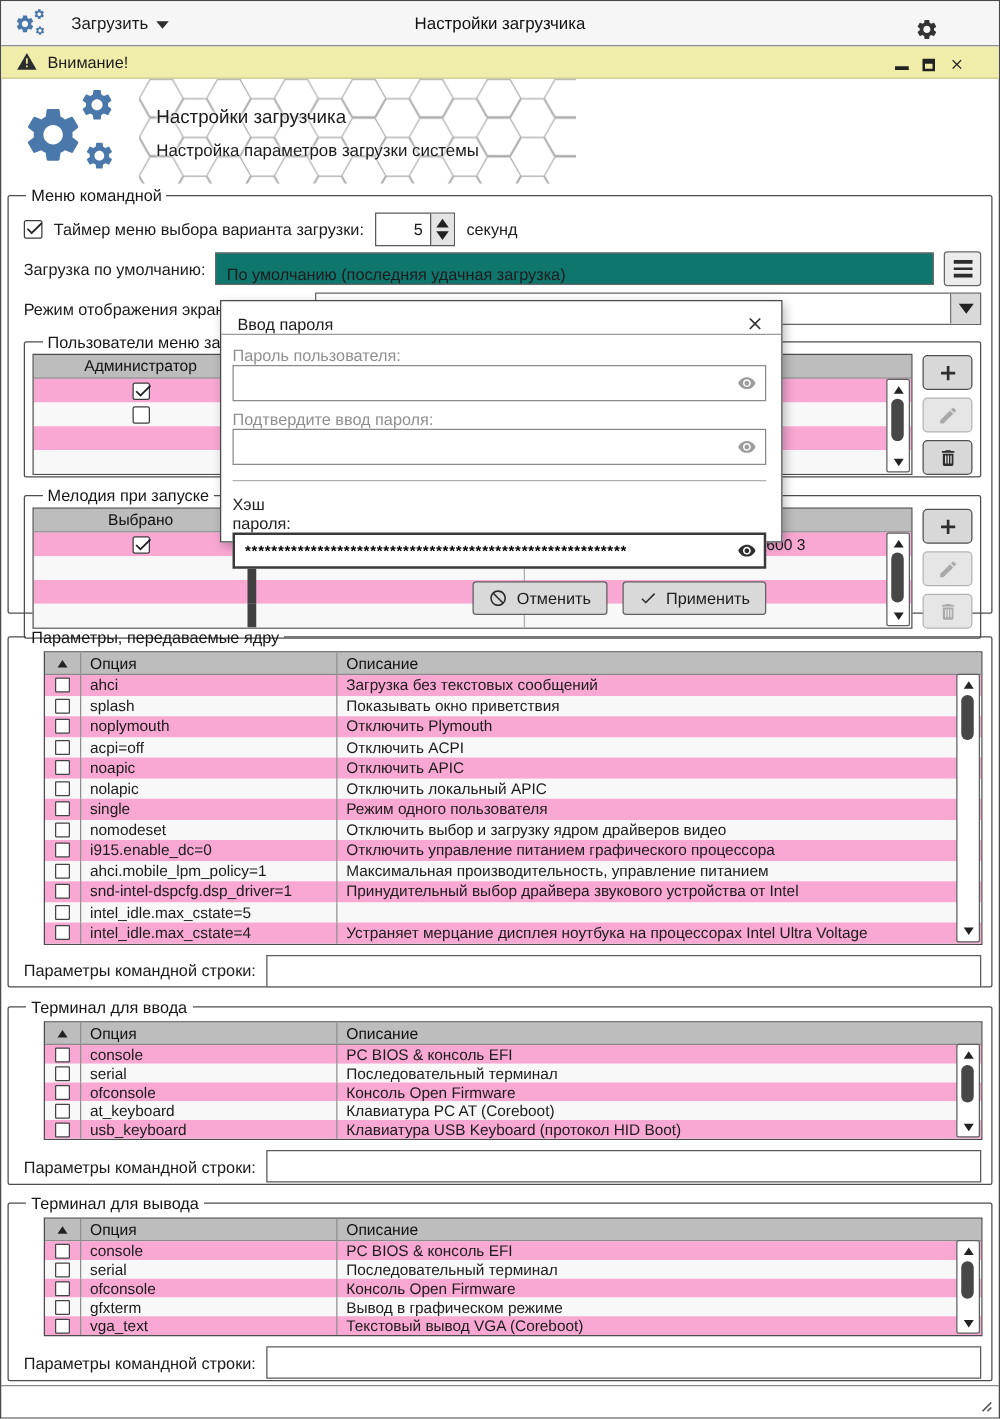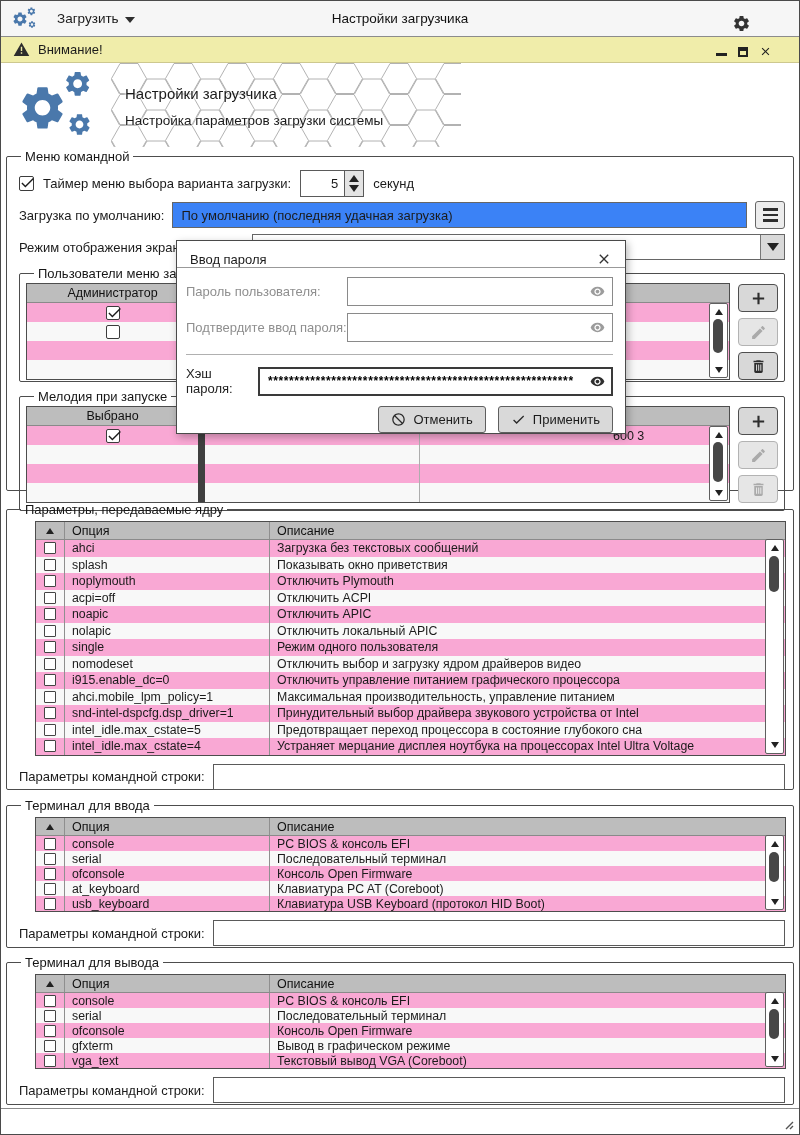--- a/index.html
+++ b/index.html
@@ -52,21 +52,21 @@
 
   .cb { width:15px; height:15px; background:#fff; border:1.6px solid #3c3c3c; border-radius:2px; position:relative; flex:0 0 auto; }
   .cb svg { position:absolute; left:-1px; top:-3px; width:17px; height:17px; color:#1d1d1d; }
 
   .spin { display:flex; height:27px; border:1px solid #5a5a5a; background:#fff; width:64px; }
   .spin-val { flex:1; text-align:right; padding:5px 6px 0 0; font-size:13px; }
   .spin-btns { width:19px; border-left:1px solid #5a5a5a; background:#e4e4e4; display:flex; flex-direction:column; align-items:center; justify-content:center; gap:3px; }
   .tri-up    { width:0; height:0; border-left:5px solid transparent; border-right:5px solid transparent; border-bottom:7px solid #222; }
   .tri-down  { width:0; height:0; border-left:5px solid transparent; border-right:5px solid transparent; border-top:7px solid #222; }
 
-  .entry { flex:1; height:26px; border:1px solid #666; background:#3b82f6; display:flex; align-items:center; padding:0 8px; font-size:13px; overflow:hidden; white-space:nowrap; }
+  .entry { flex:1; height:26px; border:1px solid #666; background:#0f766e; display:flex; align-items:flex-end; padding:0 8px; font-size:13px; overflow:hidden; white-space:nowrap; }
   .sq-btn { width:30px; height:28px; border:1px solid #666; border-radius:3px; background:#ececec; display:flex; align-items:center; justify-content:center; flex:0 0 auto; }
   .hamburger { display:flex; flex-direction:column; gap:3px; }
   .hamburger span { display:block; width:15px; height:2.5px; background:#2d2d2d; }
   .combo { flex:1; height:26px; border:1px solid #666; background:#fff; display:flex; align-items:center; overflow:hidden; }
   .combo-text { flex:1; padding:0 8px; white-space:nowrap; }
   .combo-arrow { width:24px; align-self:stretch; background:#d9d9d9; border-left:1px solid #777; display:flex; align-items:center; justify-content:center; }
   .combo-arrow .tri-down { border-left-width:6px; border-right-width:6px; border-top-width:8px; }
 
   
   .inner-fs { margin:6px 2px 0 6px; padding:2px 4px 4px 6px; }
@@ -124,21 +124,21 @@
 
   
   .statusbar { height:26px; border-top:1px solid #8a8a8a; margin-top:3px; position:relative; flex:0 0 auto; }
   .grip { position:absolute; right:5px; bottom:4px; width:12px; height:12px; color:#555; }
 
   
   .dialog { position:absolute; left:175px; top:239px; width:450px; height:194px; background:#fff; border:1px solid #4a4a4a; box-shadow:2px 3px 8px rgba(0,0,0,.28); z-index:50; }
   .dlg-title { height:27px; display:flex; align-items:flex-end; padding:0 13px; border-bottom:1px solid #999; font-size:13px; }
   .dlg-close { margin-left:auto; width:16px; height:16px; color:#333; }
   .dlg-body { padding:9px 12px 0 9px; }
-  .dlg-row { display:flex; align-items:center; margin-top:0; }
+  .dlg-row { display:flex; margin-top:0;flex-direction:column; }
   .dlg-row + .dlg-row { margin-top:7px; }
   .dlg-label { width:161px; color:#8f8f8f; font-size:13px; flex:0 0 auto; }
   .pwd-wrap { position:relative; flex:1; }
   .pwd-wrap input { width:100%; height:29px; border:1px solid #8a8a8a; padding:0 30px 0 8px; font-family:inherit; font-size:13px; }
   .eye { position:absolute; right:7px; top:7px; width:17px; height:15px; color:#9c9c9c; }
   .eye.dark { color:#2e2e2e; }
   .dlg-sep { border:none; border-top:1px solid #b0b0b0; margin:12px 0 11px 0; }
   .hash-row .dlg-label { width:72px; color:#222; }
   .hash-row .pwd-wrap input { border:2px solid #3a3a3a; font-weight:bold; font-size:12px; letter-spacing:0.6px; padding-right:28px; }
   .dlg-btns { display:flex; justify-content:flex-end; gap:12px; margin-top:10px; }
@@ -516,21 +516,20 @@
                 <div class="rowcb"></div>
               </div>
               <div class="cell c-opt">snd-intel-dspcfg.dsp_driver=1</div>
               <div class="cell c-desc">Принудительный выбор драйвера звукового устройства от Intel</div>
             </div>
             <div class="trow even">
               <div class="cell c-sort">
                 <div class="rowcb"></div>
               </div>
               <div class="cell c-opt">intel_idle.max_cstate=5</div>
-              <div class="cell c-desc">Предотвращает переход процессора в состояние глубокого сна</div>
             </div>
             <div class="trow odd">
               <div class="cell c-sort">
                 <div class="rowcb"></div>
               </div>
               <div class="cell c-opt">intel_idle.max_cstate=4</div>
               <div class="cell c-desc">Устраняет мерцание дисплея ноутбука на процессорах Intel Ultra Voltage</div>
             </div>
           </div>
         <div class="vscroll">

